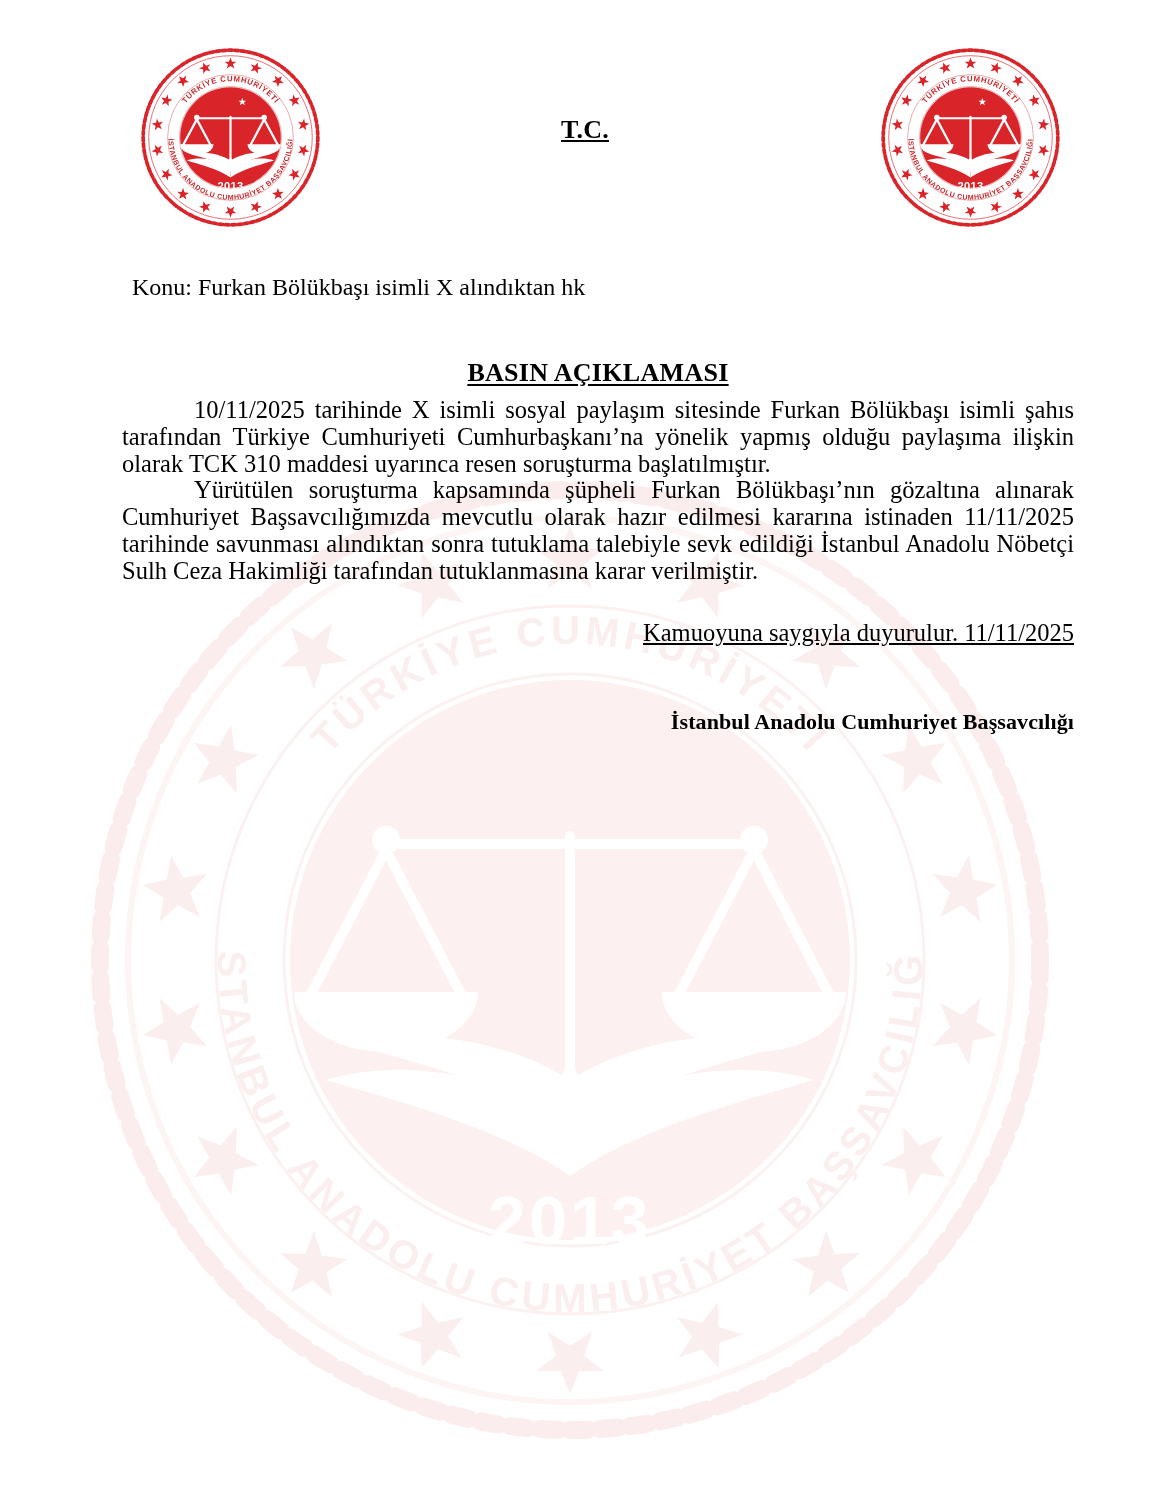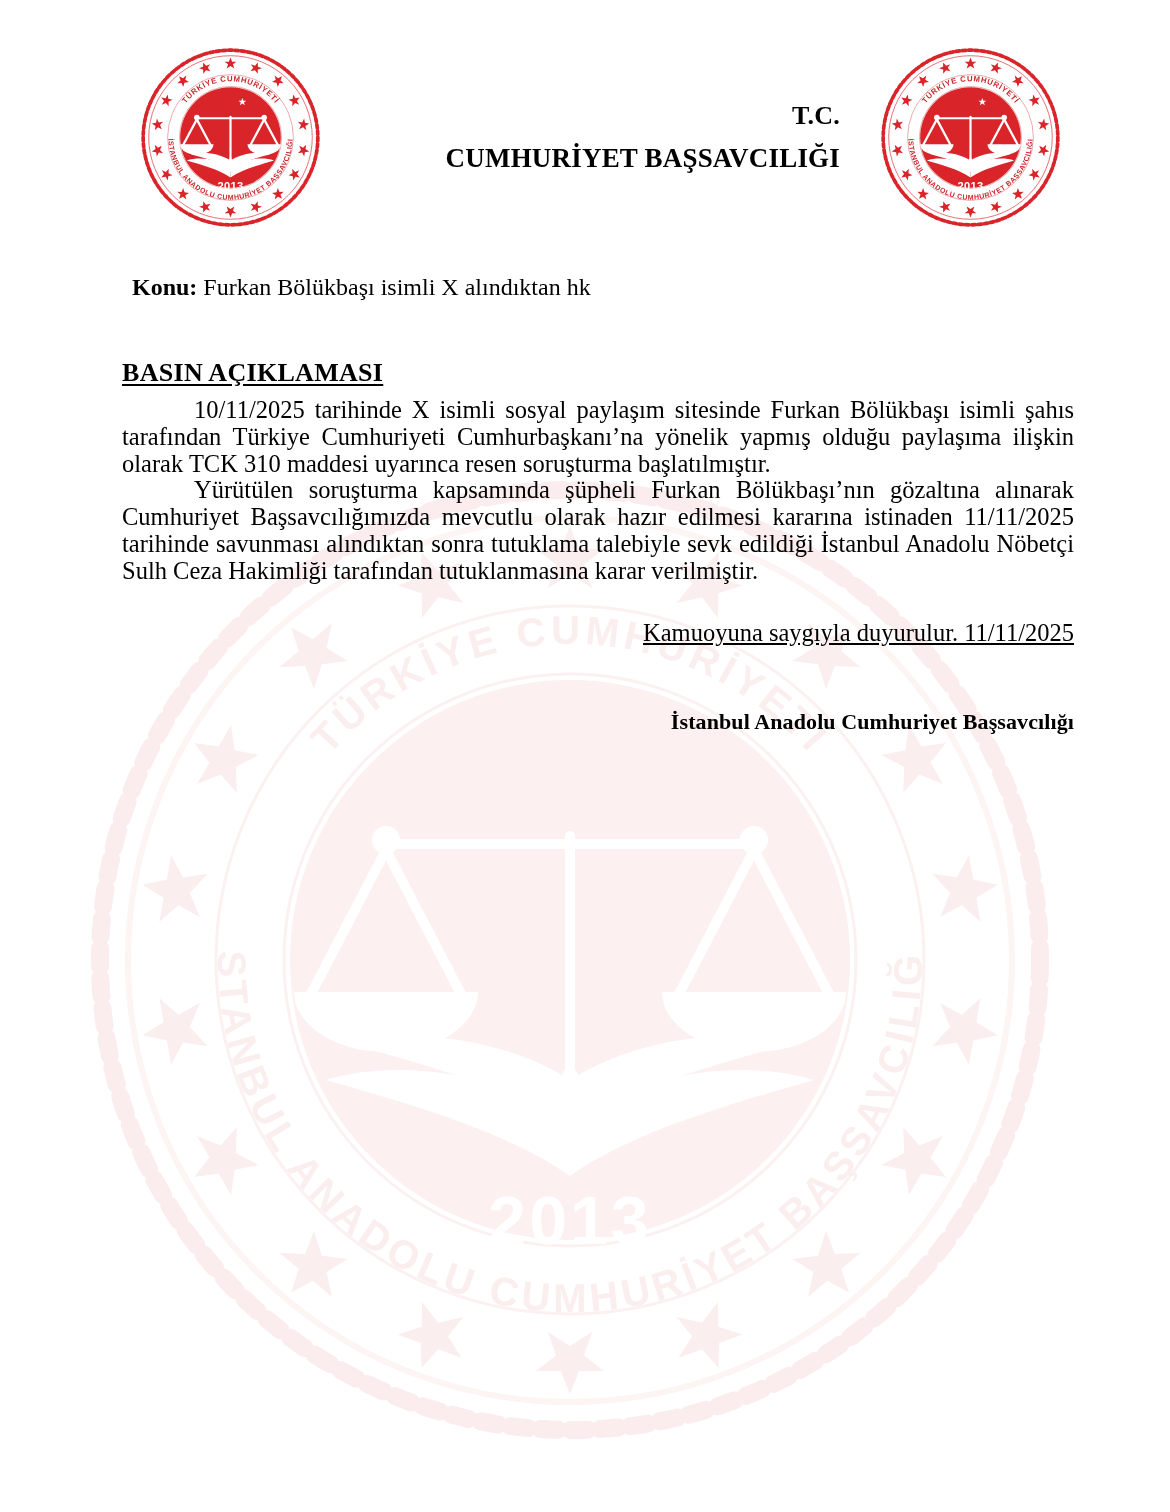--- a/index.html
+++ b/index.html
@@ -49,27 +49,28 @@
     height: 185px;
     top: 45px;
   }
   .emblem.left  { left: 138px; }
   .emblem.right { left: 878px; }
   .emblem svg { display: block; width: 100%; height: 100%; }
 
   .header-title {
     position: absolute;
     left: 330px;
-    top: 95px;
+    top: 109px;
     width: 510px;
-    text-align: right;
+    text-align: center;
     font-weight: bold;
     font-size: 27px;
     line-height: 1.62;
     letter-spacing: 0.2px;
+    text-decoration: underline;
   }
   .header-title .line1 { font-size: 26px; }
   .header-title .line2 { font-size: 27px; }
   .header-title .line3 { font-size: 27px; }
 
   
   .content {
     position: absolute;
     left: 122px;
     top: 0;
@@ -77,28 +78,28 @@
     z-index: 2;
   }
 
   .konu {
     position: absolute;
     top: 274px;
     left: 10px;
     font-size: 24px;
     white-space: nowrap;
   }
-  .konu b { font-weight: bold; }
+  .konu b { font-weight: normal; }
 
   .basin-heading {
     position: absolute;
     top: 358px;
     left: 0;
     width: 952px;
-    text-align: left;
+    text-align: center;
   }
   .basin-heading span {
     font-weight: bold;
     font-size: 26px;
     text-decoration: underline;
     text-underline-offset: 3px;
     letter-spacing: 0.3px;
   }
 
   .para {
@@ -346,21 +347,20 @@
           <path d="M 250,312 C 284,291 328,287 357,295 C 330,303 281,314 250,335 Z"></path>
           <path d="M 250,331 C 212,306 163,302 132,312 C 165,322 217,335 250,358 Z"></path>
           <path d="M 250,331 C 288,306 337,302 368,312 C 335,322 283,335 250,358 Z"></path>
         </g>
         <text x="250" y="392" text-anchor="middle" font-family="'Liberation Sans', sans-serif" font-size="30" font-weight="bold" fill="#ffffff" letter-spacing="1">2013</text>
       </svg>
     </div>
 
     <div class="header-title">
       <div class="line1">T.C.</div>
-      <div class="line3">CUMHURİYET BAŞSAVCILIĞI</div>
     </div>
 
     <div class="emblem right">
       <svg viewBox="0 0 500 500" xmlns="http://www.w3.org/2000/svg" aria-hidden="true">
         <defs>
           <path id="e2-top" d="M 250,250 m -152,0 a 152,152 0 0 1 304,0" fill="none"></path>
           <path id="e2-bot" d="M 250,250 m -168,0 a 168,168 0 0 0 336,0" fill="none"></path>
         </defs>
         <circle cx="250" cy="250" r="236" fill="none" stroke="#d9242a" stroke-width="10" stroke-dasharray="10 7" stroke-linecap="round"></circle>
         <circle cx="250" cy="250" r="221" fill="none" stroke="#e4666a" stroke-width="2.5"></circle>

